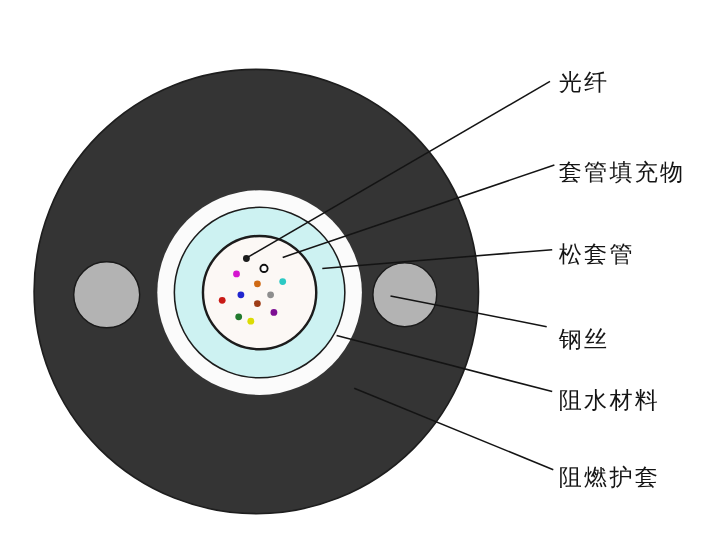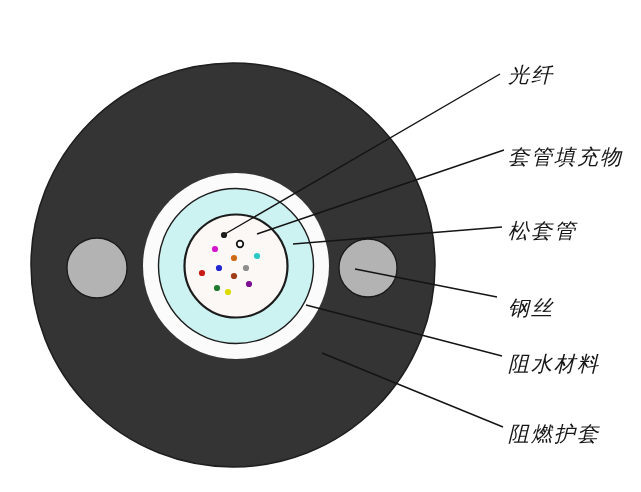--- a/index.html
+++ b/index.html
@@ -7,21 +7,20 @@
     padding: 0;
     background: #ffffff;
     font-family: "DejaVu Sans", "Liberation Sans", sans-serif;
   }
   .stage {
     position: relative;
     width: 641px;
     height: 492px;
     background: #ffffff;
     overflow: hidden;
-    font-style: italic;
   }
   svg { display: block; }
   text.diagram-label {
     font-family: "DejaVu Sans", "Liberation Sans", sans-serif;
     font-size: 21px;
     letter-spacing: 2px;
     fill: #151515;
   }
 </style>
 </head>

